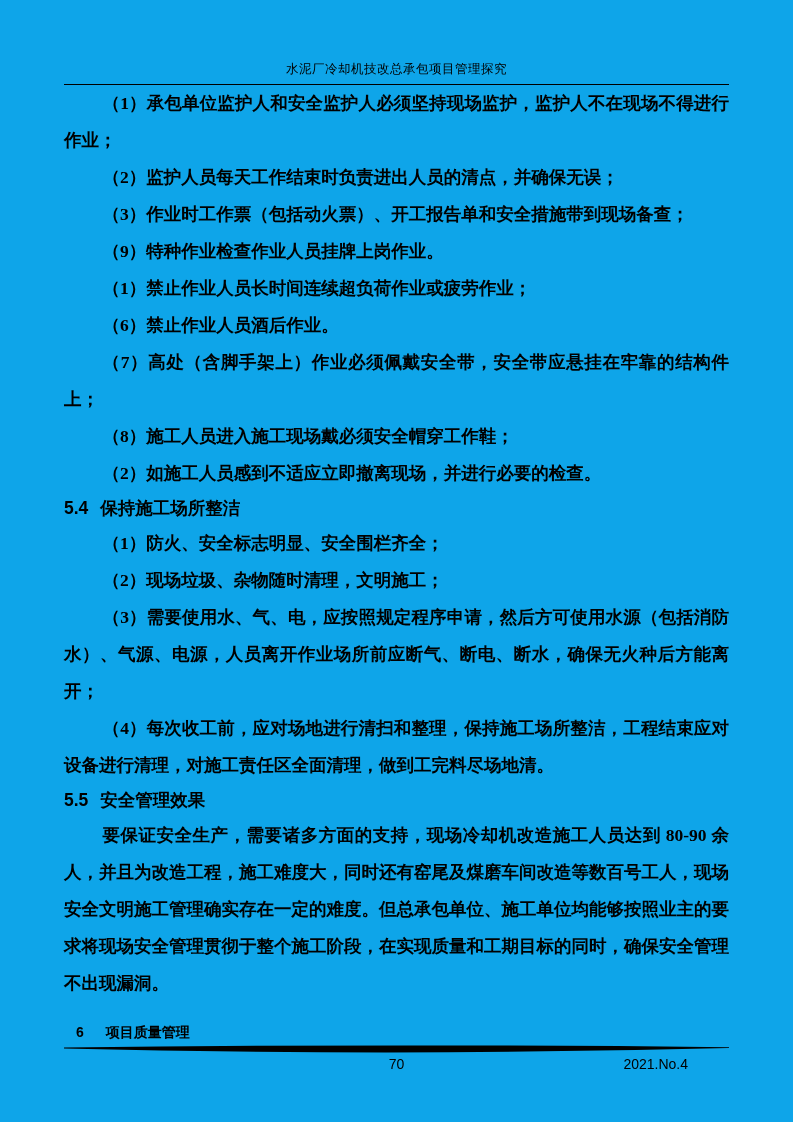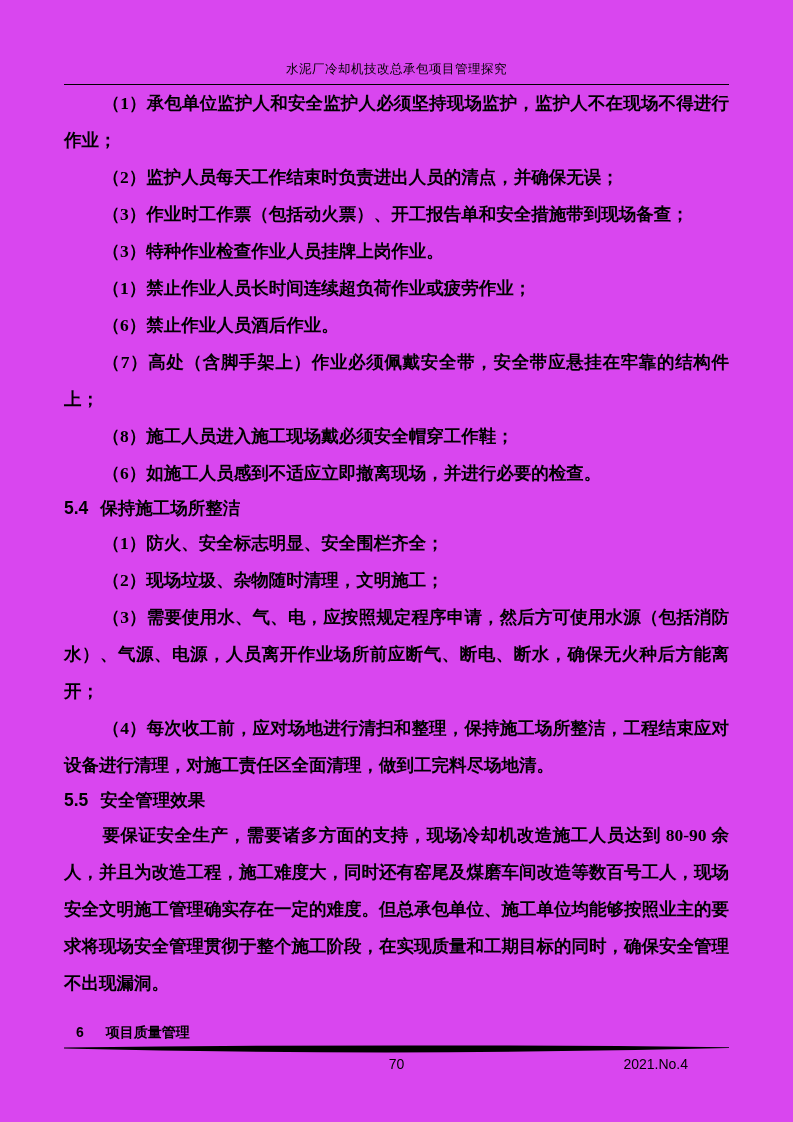--- a/index.html
+++ b/index.html
@@ -2,21 +2,21 @@
 <html><head>
 <meta charset="utf-8">
 <style>
   * { margin: 0; padding: 0; box-sizing: border-box; }
   html, body { background: #e9e9e9; }
   .page {
     position: relative;
     width: 793px;
     height: 1122px;
     margin: 0 auto;
-    background: #d946ef;
+    background: #0ea5e9;
     font-family: "Liberation Serif", serif;
     color: #000000;
     overflow: hidden;
   }
   .content {
     position: absolute;
     left: 64px;
     top: 58px;
     width: 665px;
   }
@@ -82,26 +82,26 @@
 
 <div class="page">
 
   <div class="content">
 
     <div class="running-head">水泥厂冷却机技改总承包项目管理探究</div>
 
     <p class="body-p">（1）承包单位监护人和安全监护人必须坚持现场监护，监护人不在现场不得进行作业；</p>
     <p class="body-p">（2）监护人员每天工作结束时负责进出人员的清点，并确保无误；</p>
     <p class="body-p">（3）作业时工作票（包括动火票）、开工报告单和安全措施带到现场备查；</p>
-    <p class="body-p">（3）特种作业检查作业人员挂牌上岗作业。</p>
+    <p class="body-p">（9）特种作业检查作业人员挂牌上岗作业。</p>
     <p class="body-p">（1）禁止作业人员长时间连续超负荷作业或疲劳作业；</p>
     <p class="body-p">（6）禁止作业人员酒后作业。</p>
     <p class="body-p">（7）高处（含脚手架上）作业必须佩戴安全带，安全带应悬挂在牢靠的结构件上；</p>
     <p class="body-p">（8）施工人员进入施工现场戴必须安全帽穿工作鞋；</p>
-    <p class="body-p">（6）如施工人员感到不适应立即撤离现场，并进行必要的检查。</p>
+    <p class="body-p">（2）如施工人员感到不适应立即撤离现场，并进行必要的检查。</p>
 
     <h3 class="h-sub"><span class="num">5.4</span><span>保持施工场所整洁</span></h3>
 
     <p class="body-p">（1）防火、安全标志明显、安全围栏齐全；</p>
     <p class="body-p">（2）现场垃圾、杂物随时清理，文明施工；</p>
     <p class="body-p">（3）需要使用水、气、电，应按照规定程序申请，然后方可使用水源（包括消防水）、气源、电源，人员离开作业场所前应断气、断电、断水，确保无火种后方能离开；</p>
     <p class="body-p">（4）每次收工前，应对场地进行清扫和整理，保持施工场所整洁，工程结束应对设备进行清理，对施工责任区全面清理，做到工完料尽场地清。</p>
 
     <h3 class="h-sub"><span class="num">5.5</span><span>安全管理效果</span></h3>
 

